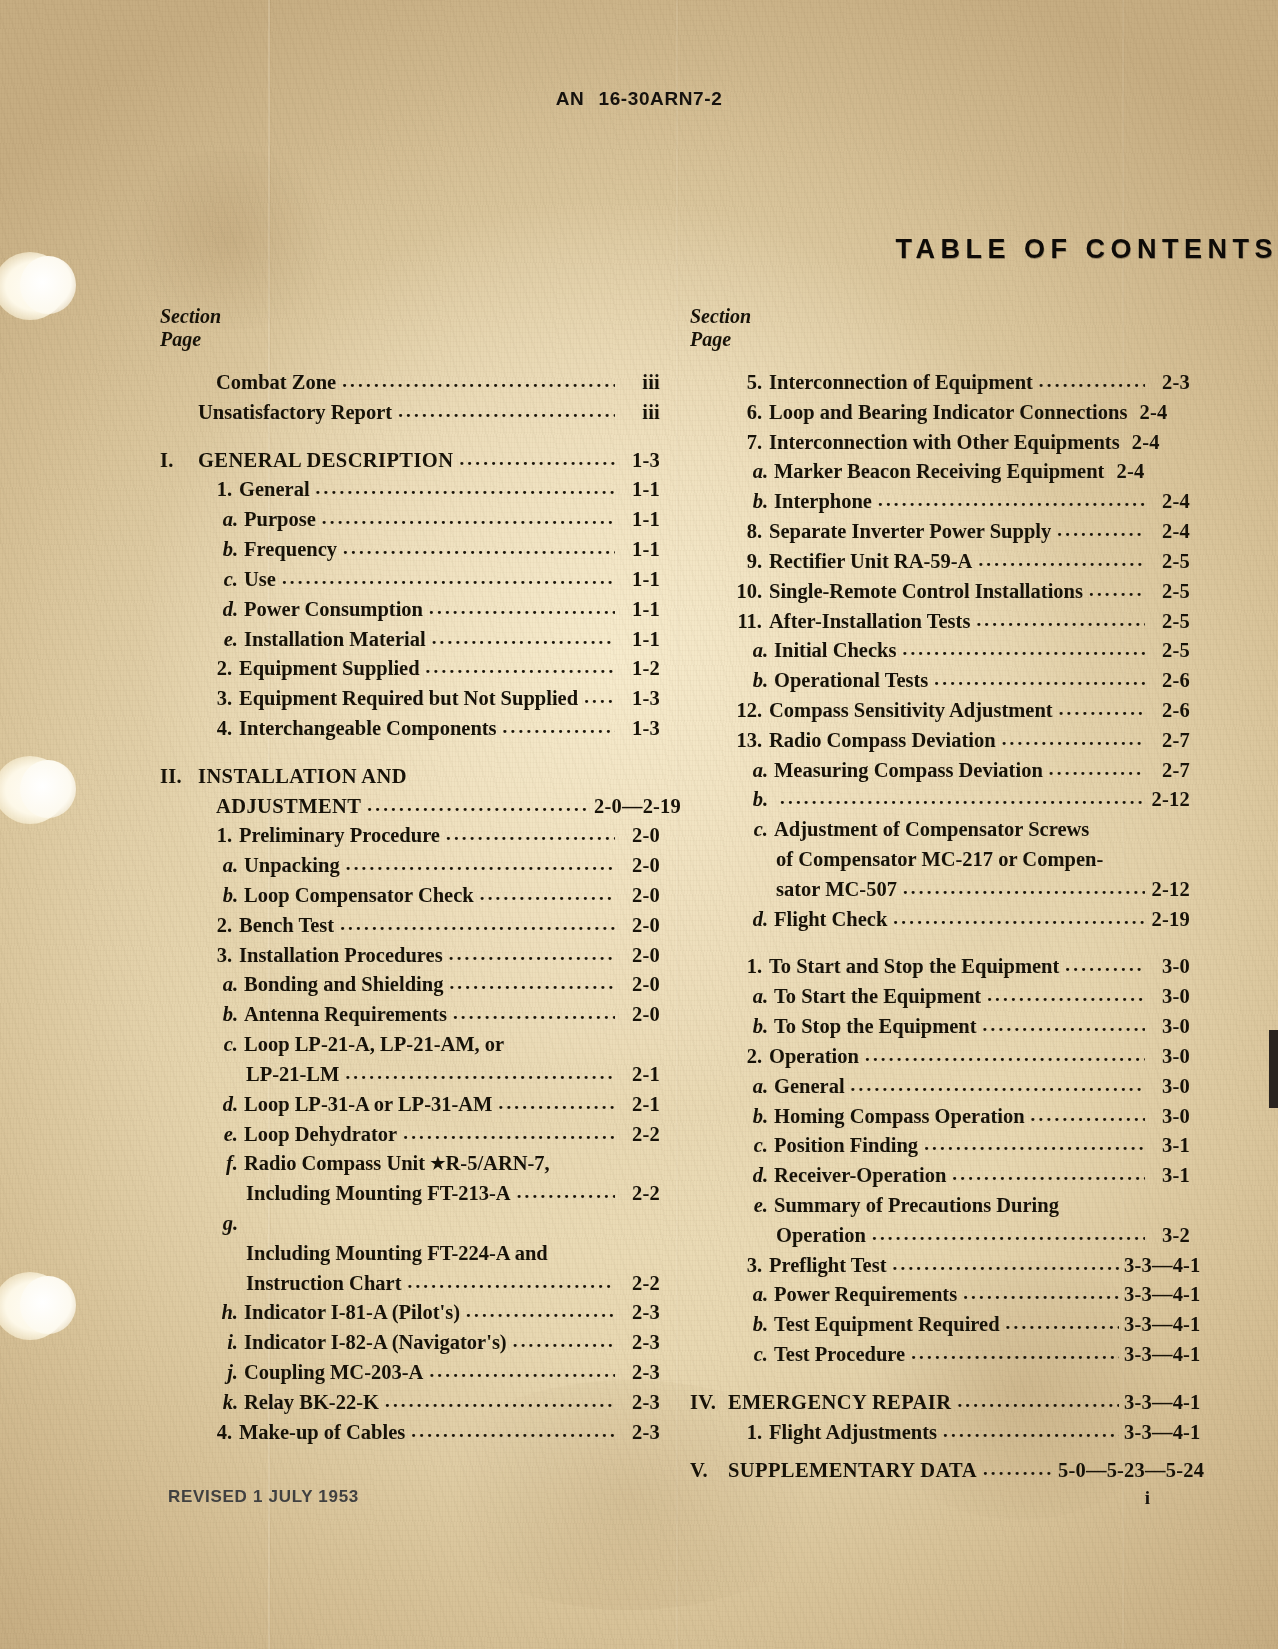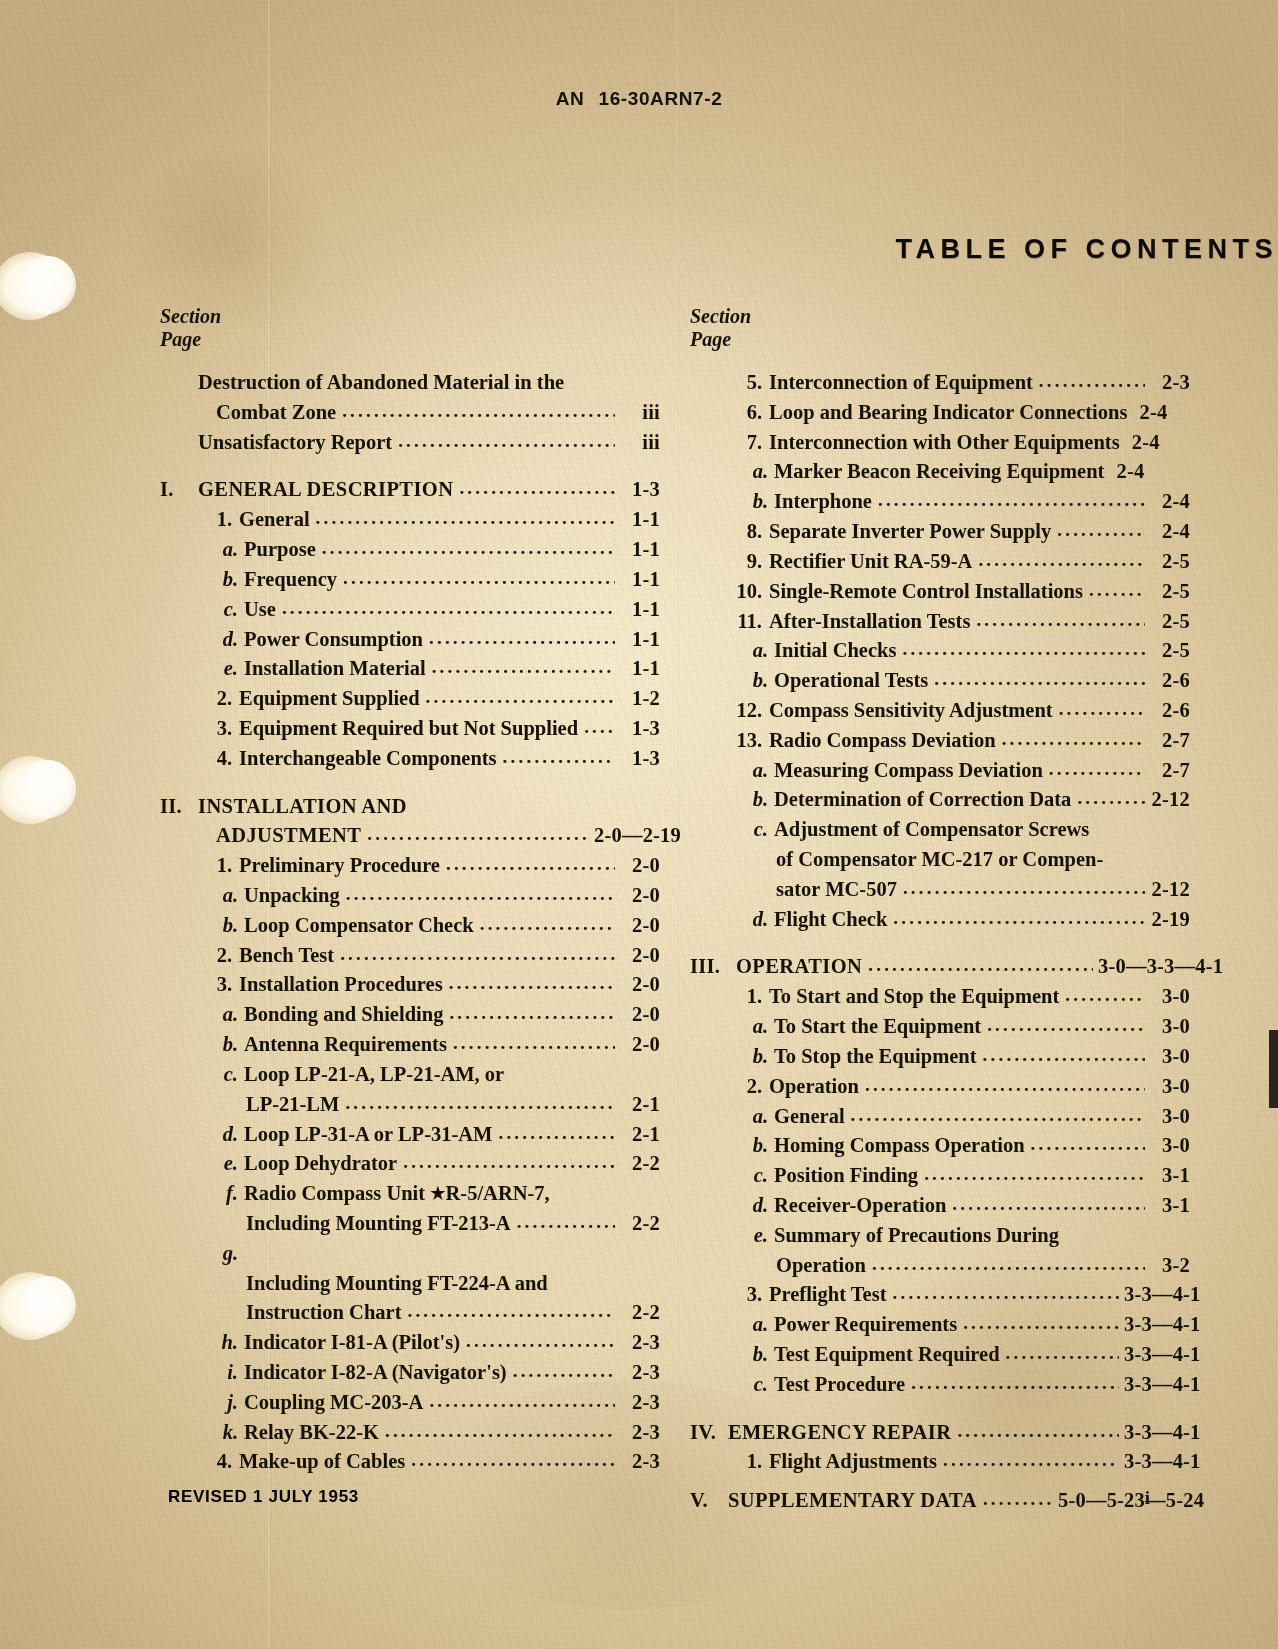--- a/index.html
+++ b/index.html
@@ -158,21 +158,21 @@
   .lv3 { padding-left:86px; }
   .gap { height:18px; }
   .gap-sm { height:9px; }
   .star { font-size:17px; vertical-align:1px; }
 
   .footer-left {
     position:absolute; left:168px; top:1487px;
     font-family:"Liberation Sans", sans-serif;
     font-weight:bold; font-size:17px;
     letter-spacing:.7px;
-    color:#000000;
+    color:#404040;
   }
   .footer-right {
     position:absolute; right:128px; top:1487px;
     font-weight:bold; font-size:19px;
     color:#17120c;
   }
 </style>
 </head>
 <body>
 
@@ -201,24 +201,20 @@
   </div>
 
   <div class="toc-title">TABLE OF CONTENTS</div>
 
   <div class="col" id="col-left">
     <div class="colhead">
       <span>Section</span>
       <span>Page</span>
     </div>
     <div id="rows-left">
-        <div class="row lv1 nodots">
-          <span class="lbl">Destruction of Abandoned Material in the</span>
-          <span class="pg w1"></span>
-        </div>
         <div class="row lv2">
           <span class="lbl">Combat Zone</span>
           <span class="dots"></span>
           <span class="pg w2">iii</span>
         </div>
         <div class="row lv1">
           <span class="lbl">Unsatisfactory Report</span>
           <span class="dots"></span>
           <span class="pg w2">iii</span>
         </div>
@@ -496,21 +492,20 @@
           <span class="pg w2">2-7</span>
         </div>
         <div class="row lv2">
           <span class="alpha" style="width: 22px;">a.</span>
           <span class="lbl">Measuring  Compass  Deviation</span>
           <span class="dots"></span>
           <span class="pg w2">2-7</span>
         </div>
         <div class="row lv2">
           <span class="alpha" style="width: 22px;">b.</span>
-          <span class="lbl">Determination of Correction Data</span>
           <span class="dots"></span>
           <span class="pg w2">2-12</span>
         </div>
         <div class="row lv2 nodots">
           <span class="alpha" style="width: 22px;">c.</span>
           <span class="lbl">Adjustment of Compensator Screws</span>
           <span class="pg w1"></span>
         </div>
         <div class="row lv3 nodots">
           <span class="lbl">of Compensator MC-217 or Compen-</span>
@@ -521,26 +516,20 @@
           <span class="dots"></span>
           <span class="pg w2">2-12</span>
         </div>
         <div class="row lv2">
           <span class="alpha" style="width: 22px;">d.</span>
           <span class="lbl">Flight  Check</span>
           <span class="dots"></span>
           <span class="pg w2">2-19</span>
         </div>
         <div class="gap"></div>
-        <div class="row lv0">
-          <span class="rom w2">III.</span>
-          <span class="lbl caps">OPERATION</span>
-          <span class="dots"></span>
-          <span class="pg w4">3-0—3-3—4-1</span>
-        </div>
         <div class="row lv1">
           <span class="num" style="width: 34px;">1.</span>
           <span class="lbl">To Start and Stop the Equipment</span>
           <span class="dots"></span>
           <span class="pg w2">3-0</span>
         </div>
         <div class="row lv2">
           <span class="alpha" style="width: 22px;">a.</span>
           <span class="lbl">To Start the Equipment</span>
           <span class="dots"></span>

